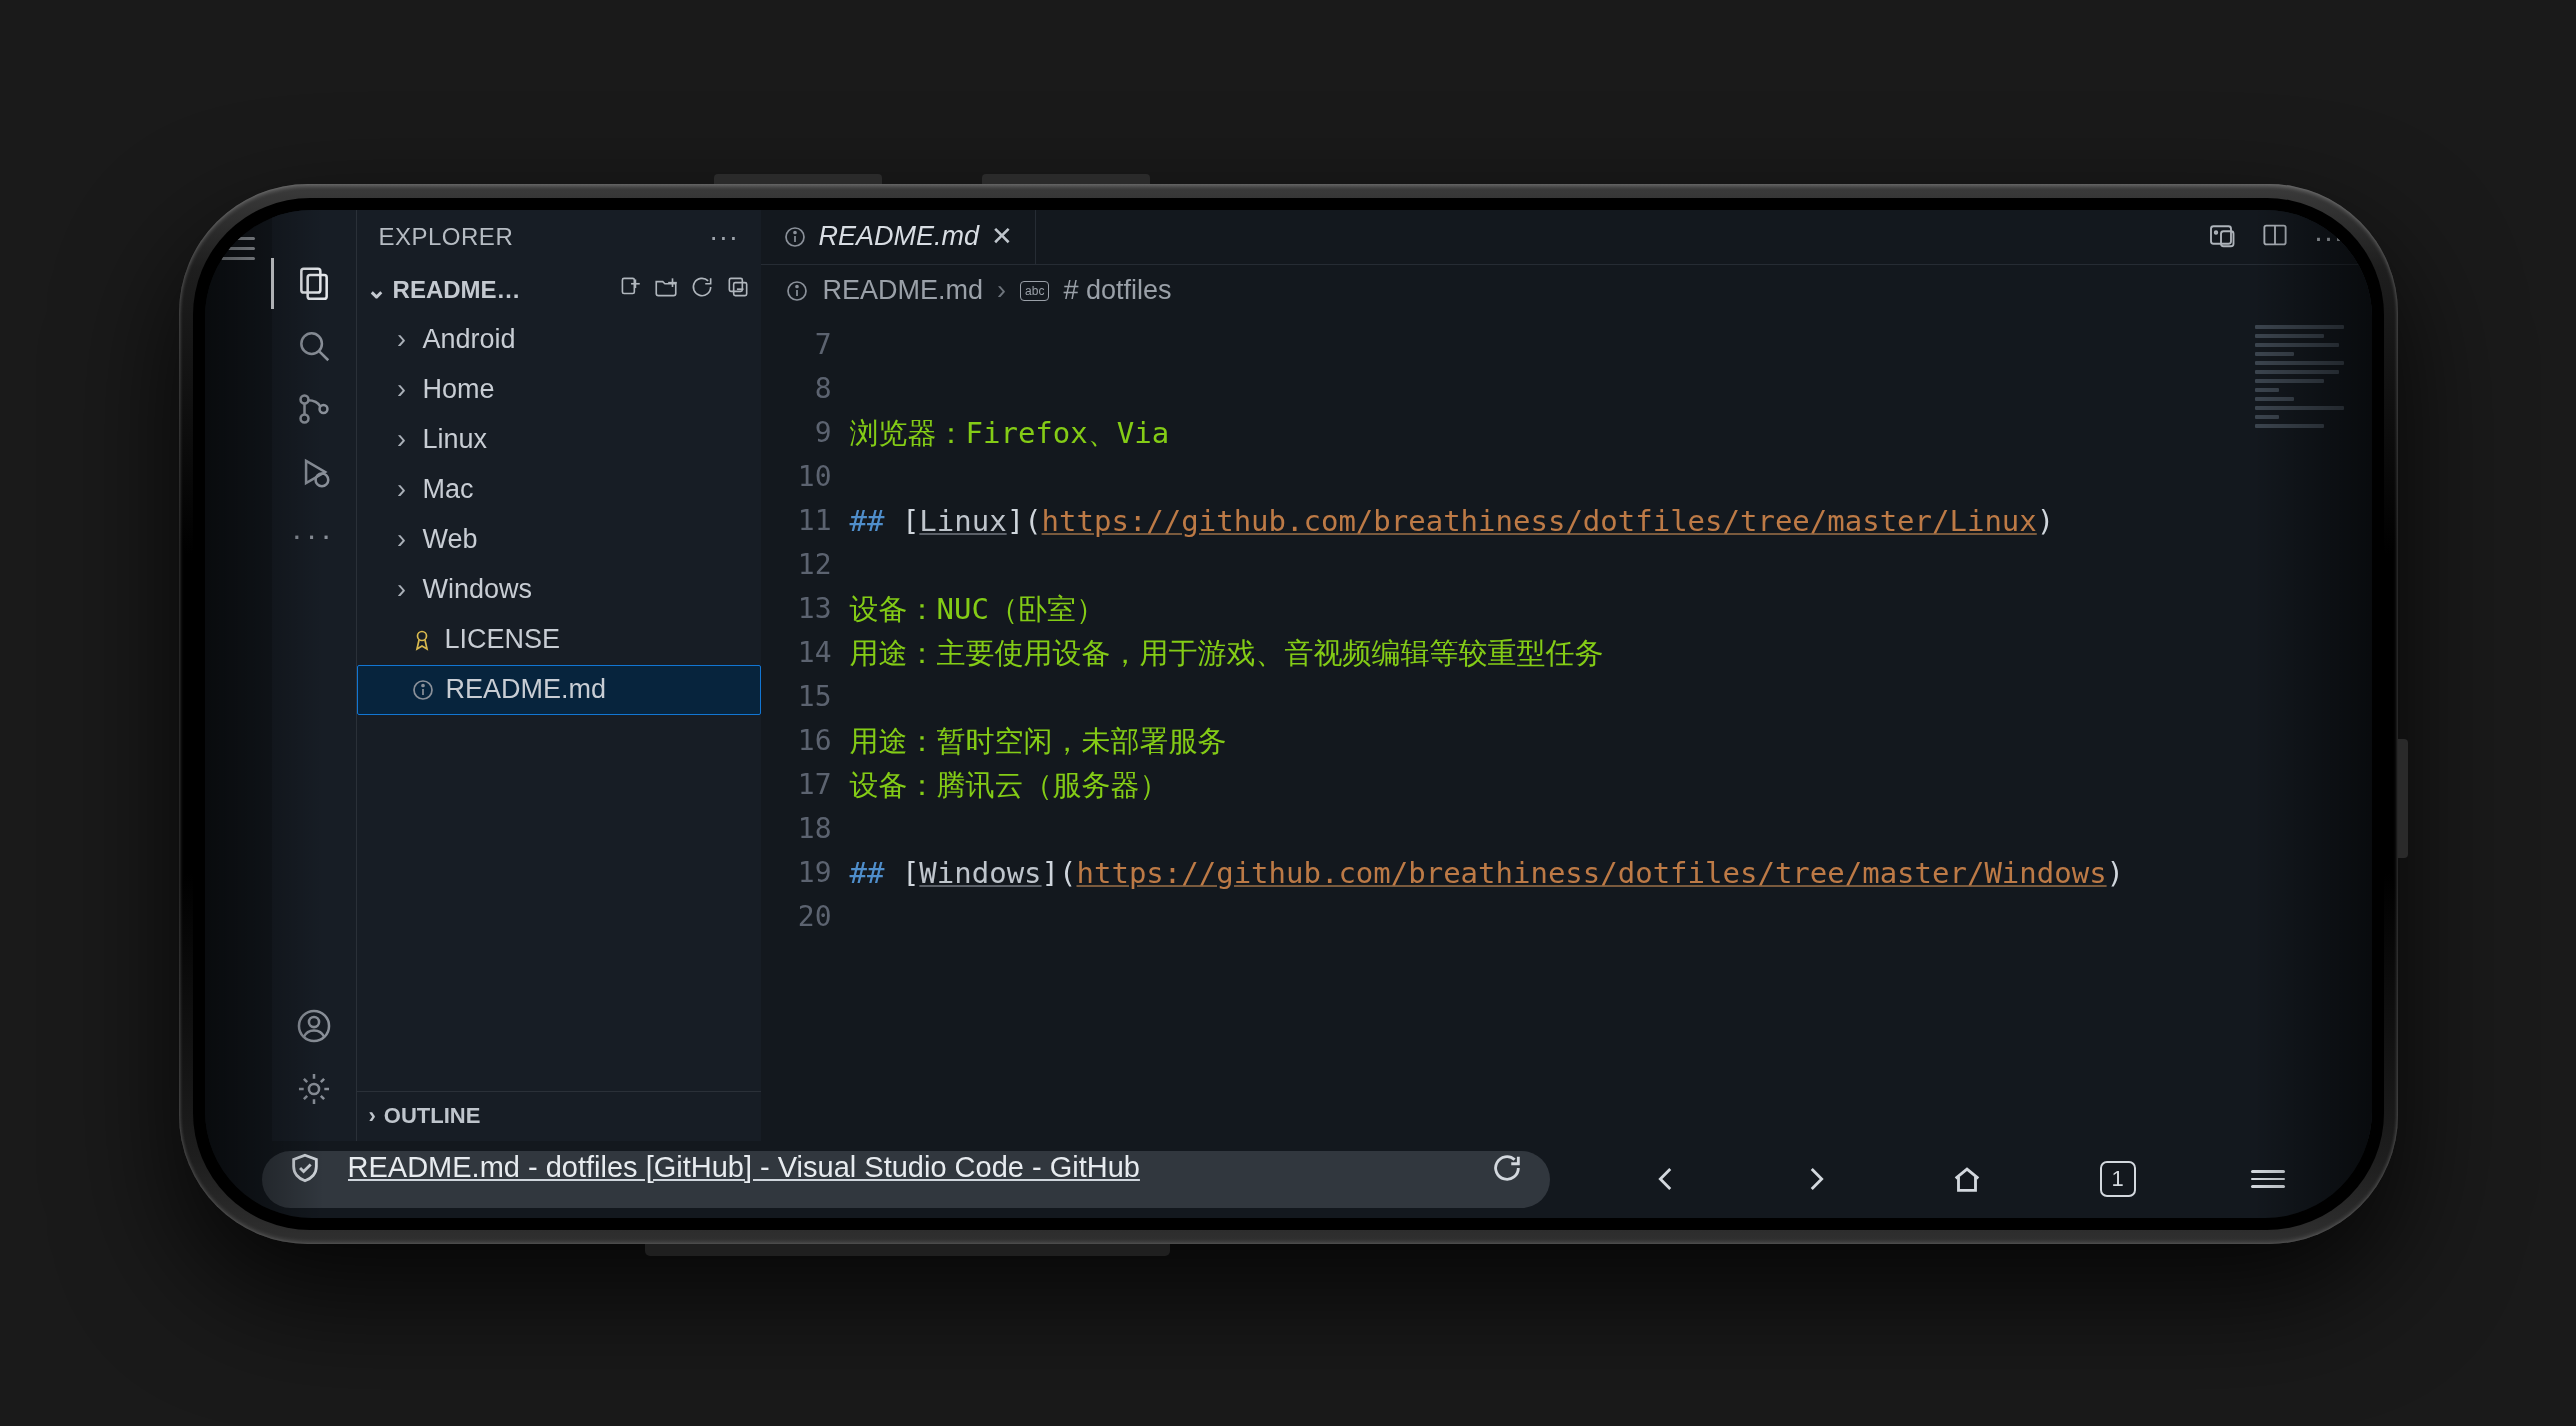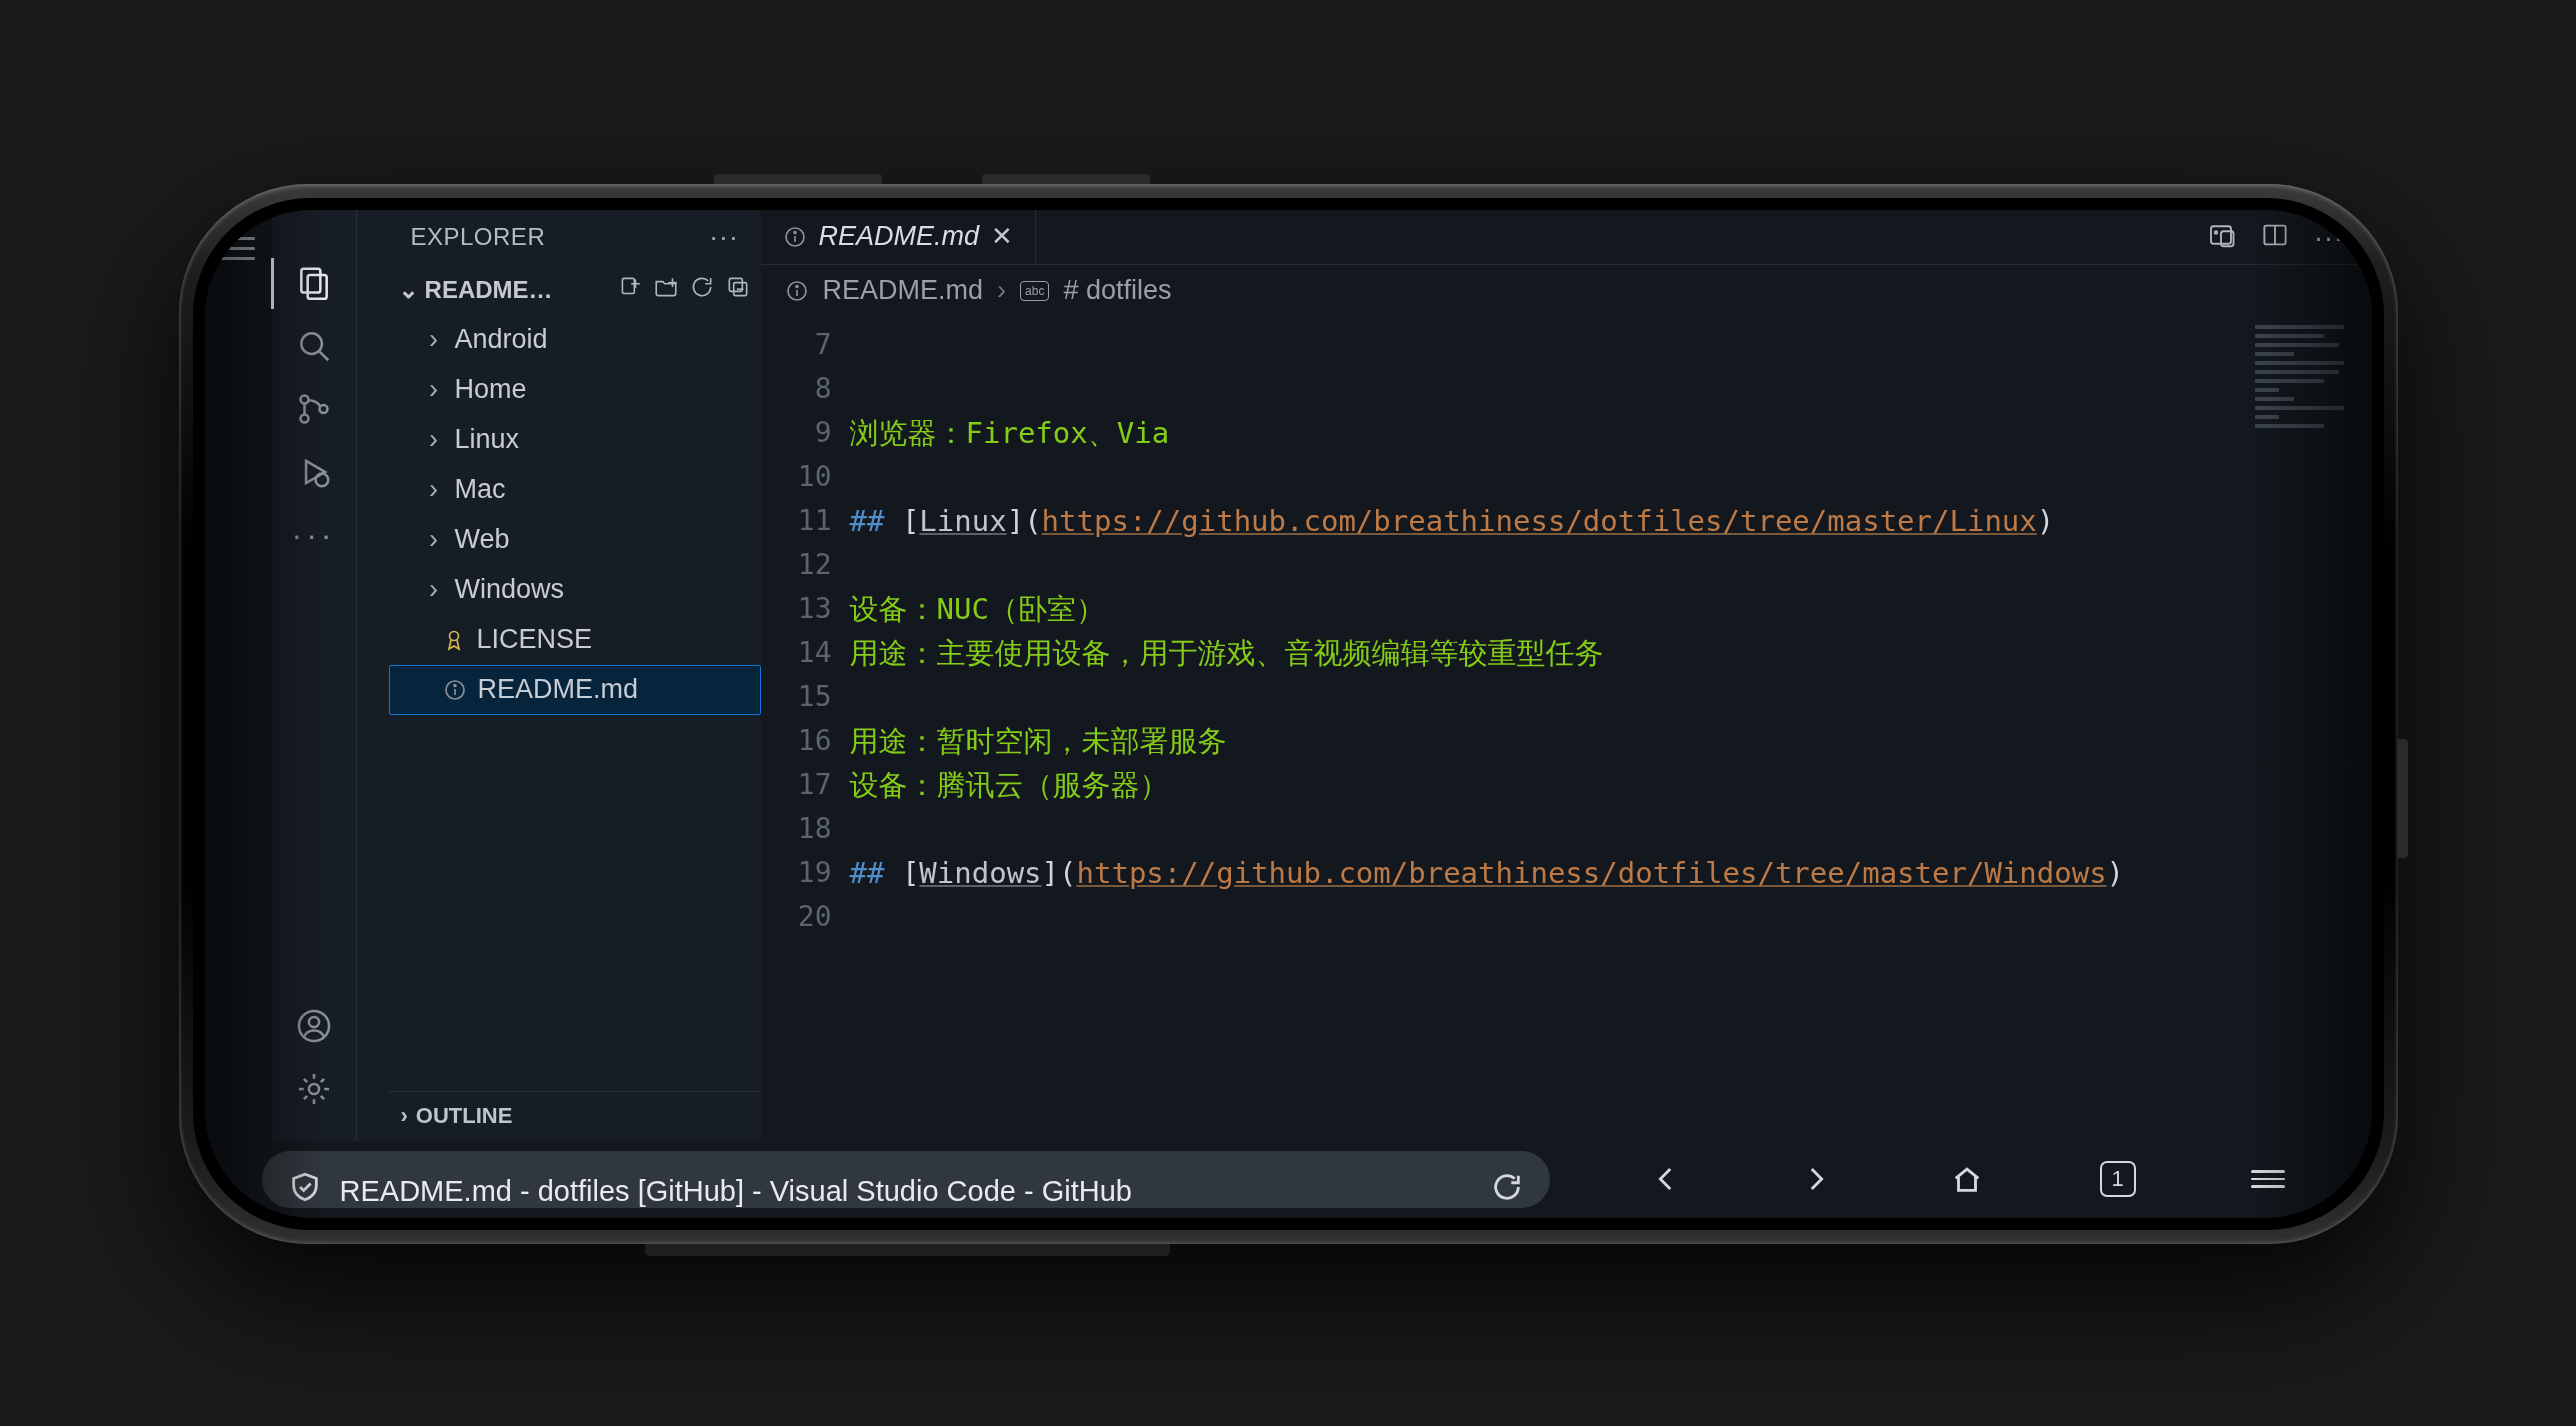--- a/index.html
+++ b/index.html
@@ -53,21 +53,21 @@
   
   .activitybar{width:85px;background:#171d25;border-right:1px solid #2a3038;display:flex;flex-direction:column;align-items:center;padding-top:42px;padding-bottom:20px;}
   .activitybar .spacer{flex:1;}
   .act-ic{width:44px;height:63px;display:flex;align-items:center;justify-content:center;color:#8a9099;position:relative;}
   .act-ic.active{color:#e4e7eb;}
   .act-ic.active:before{content:"";position:absolute;left:-21px;top:6px;bottom:6px;width:3px;background:#e4e7eb;}
   .act-ic svg{width:38px;height:38px;stroke:currentColor;fill:none;stroke-width:1.6;}
   .act-dots{color:#8a9099;font-size:32px;letter-spacing:4px;height:63px;display:flex;align-items:center;}
 
   
-  .sidebar{width:404px;background:#171d25;display:flex;flex-direction:column;color:#c4c9d0;padding-left:32px;}
+  .sidebar{width:404px;background:#171d25;display:flex;flex-direction:column;color:#c4c9d0;}
   .sidebar-head{height:55px;display:flex;align-items:center;padding:0 22px;font-size:24px;letter-spacing:0.5px;color:#b6bcc3;}
   .sidebar-head .dots{margin-left:auto;font-size:28px;color:#9ea4ac;}
   .folder-row{height:50px;display:flex;align-items:center;padding:0 10px;font-size:24px;font-weight:700;}
   .folder-row .chev{margin-right:6px;color:#c4c9d0;}
   .folder-row .toolbaricons{margin-left:auto;display:flex;gap:10px;color:#b0b6bd;}
   .folder-row .toolbaricons svg{width:26px;height:26px;stroke:currentColor;fill:none;stroke-width:1.5;}
 
   .tree{flex:1;overflow:hidden;}
   .tree-item{height:50px;display:flex;align-items:center;padding-left:34px;font-size:27px;color:#c8cdd4;gap:10px;}
   .tree-item .chev{width:22px;color:#a9afb7;display:flex;justify-content:center;}
@@ -103,21 +103,21 @@
   .c-ltxt{color:#bfc5cc;text-decoration:underline;text-decoration-color:#5b6068;}
   .c-url{color:#bd7a46;text-decoration:underline;text-decoration-color:#7a5a3d;}
   .c-txt{color:#84cc16;}
   
   .minimap{position:absolute;right:18px;top:8px;width:99px;height:139px;opacity:.75;display:flex;flex-direction:column;gap:5px;}
   .minimap span{display:block;height:4px;background:#4a5560;border-radius:1px;}
   .mm1{width:90%;} .mm2{width:70%;} .mm3{width:40%;} .mm4{width:85%;} .mm5{width:25%;}
 
   
   .browserbar{height:77px;display:flex;align-items:center;padding:0 28px 0 57px;gap:18px;color:#cfd5dc;position:relative;z-index:5;}
-  .pill{flex:0 1 1288px;height:57px;background:rgba(66,72,80,.65);border-radius:30px;display:flex;align-items:flex-end;padding:0 26px;gap:18px;}
+  .pill{flex:0 1 1288px;height:57px;background:rgba(66,72,80,.65);border-radius:30px;display:flex;align-items:flex-start;padding:0 26px;gap:26px;text-decoration:underline;}
   .pill .title{flex:1;font-size:29px;color:#e7ebef;white-space:nowrap;overflow:hidden;text-overflow:ellipsis;}
   .pill svg,.navic svg{width:34px;height:34px;stroke:#d3d8de;fill:none;stroke-width:2;}
   .navgroup{flex:1;display:flex;align-items:center;justify-content:space-around;max-width:753px;margin-left:auto;}
   .navic{width:55px;height:55px;display:flex;align-items:center;justify-content:center;}
   .tabcount{width:36px;height:36px;border:2.5px solid #d3d8de;border-radius:7px;display:flex;align-items:center;justify-content:center;font-size:22px;color:#d3d8de;}
   .navlines span{display:block;width:34px;height:2.5px;background:#d3d8de;margin:5px 0;border-radius:2px;}
 
   
   .side-btn{position:absolute;right:-10px;top:555px;width:10px;height:119px;background:#2a2a2a;border-radius:0 4px 4px 0;}
 </style>

